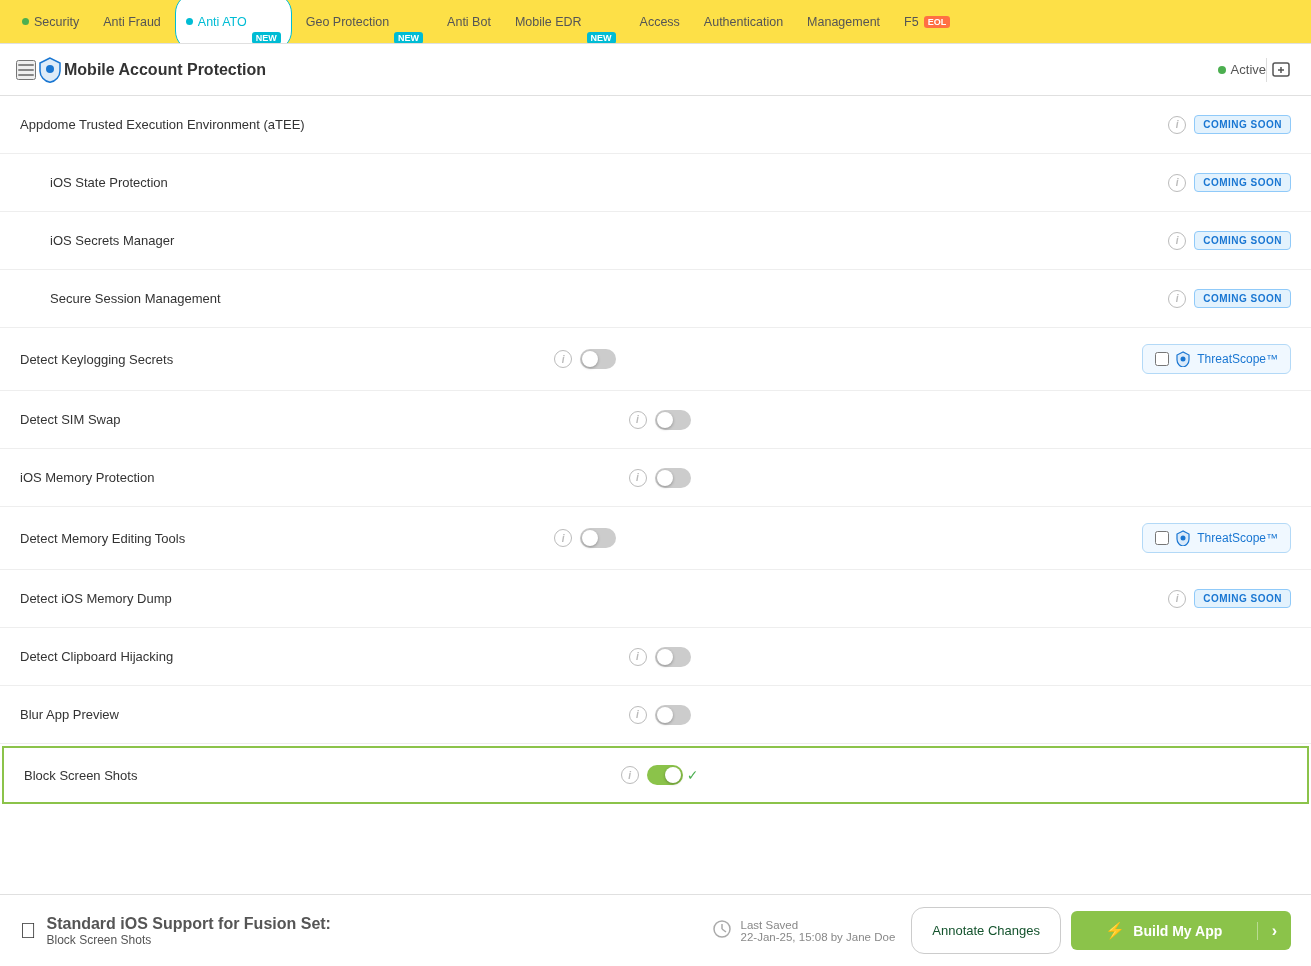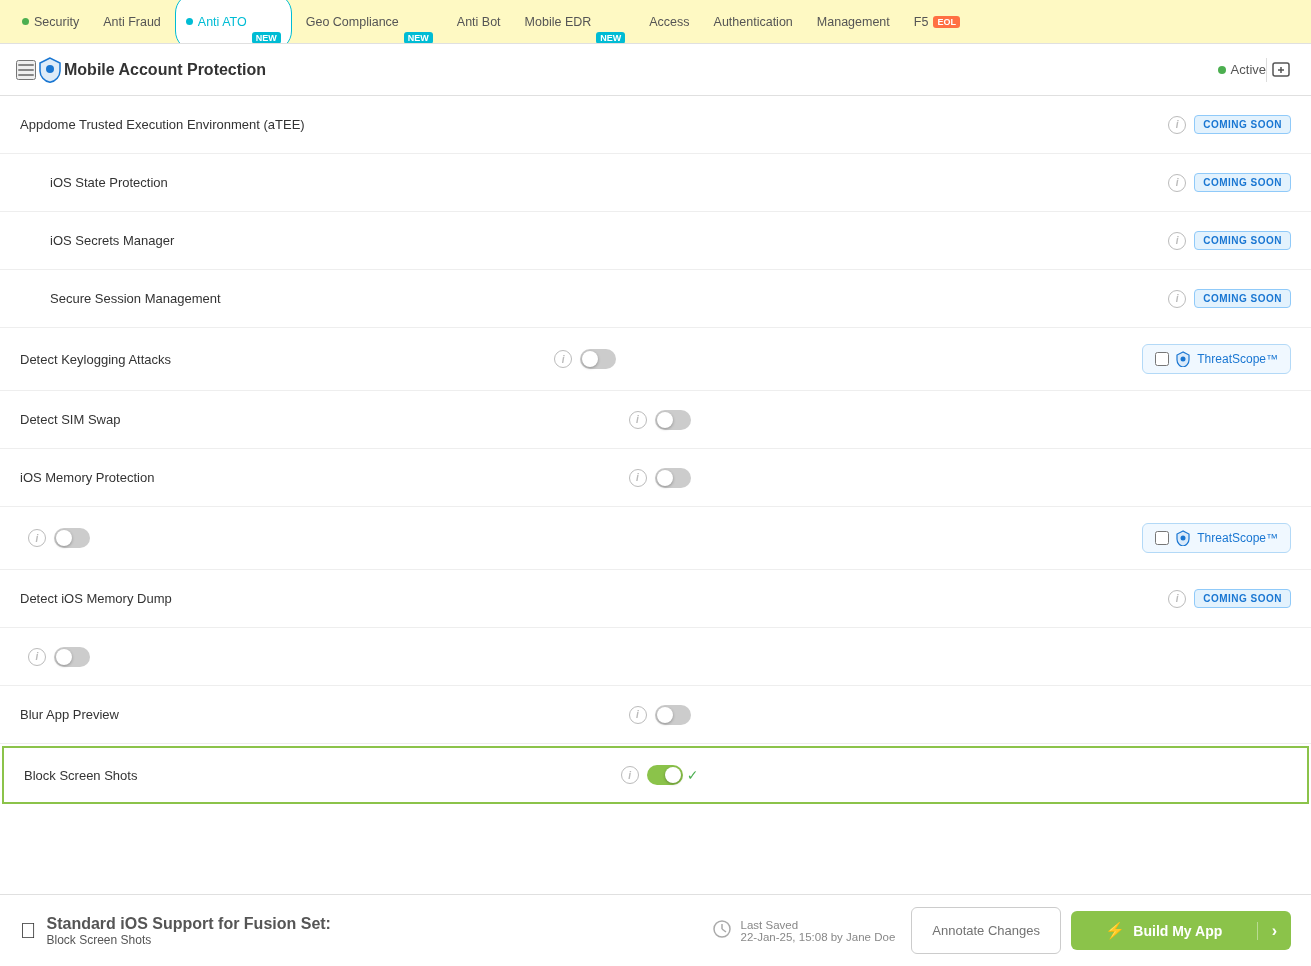--- a/index.html
+++ b/index.html
@@ -2,21 +2,21 @@
 <html><head>
   <meta charset="utf-8">
   <style>
     * { box-sizing: border-box; margin: 0; padding: 0; }
     body { font-family: -apple-system, BlinkMacSystemFont, 'Segoe UI', sans-serif; font-size: 13px; background: #f5f5f5; color: #333; height: 966px; overflow: hidden; }
 
     
     .top-nav {
       display: flex;
       align-items: center;
-      background: #fef9c3;
+      background: #fde047;
       border-bottom: 1px solid #e0e0e0;
       padding: 0 12px;
       height: 44px;
       gap: 4px;
       overflow-x: auto;
       white-space: nowrap;
     }
     .nav-item {
       display: flex;
       align-items: center;
@@ -251,24 +251,24 @@
       font-size: 11.5px;
     }
     .footer-right {
       display: flex;
       align-items: center;
       gap: 10px;
     }
     .annotate-btn {
       background: #fff;
       border: 1.5px solid #ccc;
-      border-radius: 6px;
+      border-radius: 13px;
       padding: 15px 20px;
       font-size: 13px;
-      color: #737373;
+      color: #14532d;
       cursor: pointer;
     }
     .build-btn {
       background: #8bc34a;
       border: none;
       border-radius: 6px;
       padding: 10px 0;
       font-size: 14px;
       font-weight: 600;
       color: #fff;
@@ -311,21 +311,21 @@
     </div>
     <div class="nav-item">
       <span>Anti Fraud</span>
     </div>
     <div class="nav-item active">
       <span class="nav-dot cyan"></span>
       <span>Anti ATO</span>
       <span class="badge-new">NEW</span>
     </div>
     <div class="nav-item">
-      <span>Geo Compliance</span>
+      <span>Geo Protection</span>
       <span class="badge-new">NEW</span>
     </div>
     <div class="nav-item">
       <span>Anti Bot</span>
     </div>
     <div class="nav-item">
       <span>Mobile EDR</span>
       <span class="badge-new">NEW</span>
     </div>
     <div class="nav-item">
@@ -390,21 +390,21 @@
       <span class="feature-name">iOS Secrets Manager</span>
       <span class="info-icon">i</span>
       <span class="coming-soon-badge">COMING SOON</span>
     </div>
     <div class="feature-row indent">
       <span class="feature-name">Secure Session Management</span>
       <span class="info-icon">i</span>
       <span class="coming-soon-badge">COMING SOON</span>
     </div>
     <div class="feature-row">
-      <span class="feature-name">Detect Keylogging Attacks</span>
+      <span class="feature-name">Detect Keylogging Secrets</span>
       <span class="info-icon">i</span>
       <div class="toggle-wrapper">
         <div class="toggle"></div>
       </div>
       <span class="feature-spacer"></span>
       <div class="threat-scope-btn">
         <input type="checkbox" style="">
         <svg width="16" height="16" viewBox="0 0 16 16" fill="none">
           <path d="M8 1L2 4v5c0 3.31 2.67 6.41 6 7.18C11.33 15.41 14 12.31 14 9V4L8 1z" stroke="#1976d2" stroke-width="1.2" fill="rgba(25,118,210,0.1)"></path>
           <circle cx="8" cy="8" r="2.5" fill="#1976d2"></circle>
@@ -422,40 +422,42 @@
     </div>
     <div class="feature-row">
       <span class="feature-name">iOS Memory Protection</span>
       <span class="info-icon">i</span>
       <div class="toggle-wrapper">
         <div class="toggle"></div>
       </div>
       <span class="feature-spacer"></span>
     </div>
     <div class="feature-row">
+      <span class="feature-name">Detect Memory Editing Tools</span>
       <span class="info-icon">i</span>
       <div class="toggle-wrapper">
         <div class="toggle"></div>
       </div>
       <span class="feature-spacer"></span>
       <div class="threat-scope-btn">
         <input type="checkbox" style="">
         <svg width="16" height="16" viewBox="0 0 16 16" fill="none">
           <path d="M8 1L2 4v5c0 3.31 2.67 6.41 6 7.18C11.33 15.41 14 12.31 14 9V4L8 1z" stroke="#1976d2" stroke-width="1.2" fill="rgba(25,118,210,0.1)"></path>
           <circle cx="8" cy="8" r="2.5" fill="#1976d2"></circle>
         </svg>
         <span>ThreatScope™</span>
       </div>
     </div>
     <div class="feature-row">
       <span class="feature-name">Detect iOS Memory Dump</span>
       <span class="info-icon">i</span>
       <span class="coming-soon-badge">COMING SOON</span>
     </div>
     <div class="feature-row">
+      <span class="feature-name">Detect Clipboard Hijacking</span>
       <span class="info-icon">i</span>
       <div class="toggle-wrapper">
         <div class="toggle"></div>
       </div>
       <span class="feature-spacer"></span>
     </div>
     <div class="feature-row">
       <span class="feature-name">Blur App Preview</span>
       <span class="info-icon">i</span>
       <div class="toggle-wrapper">

